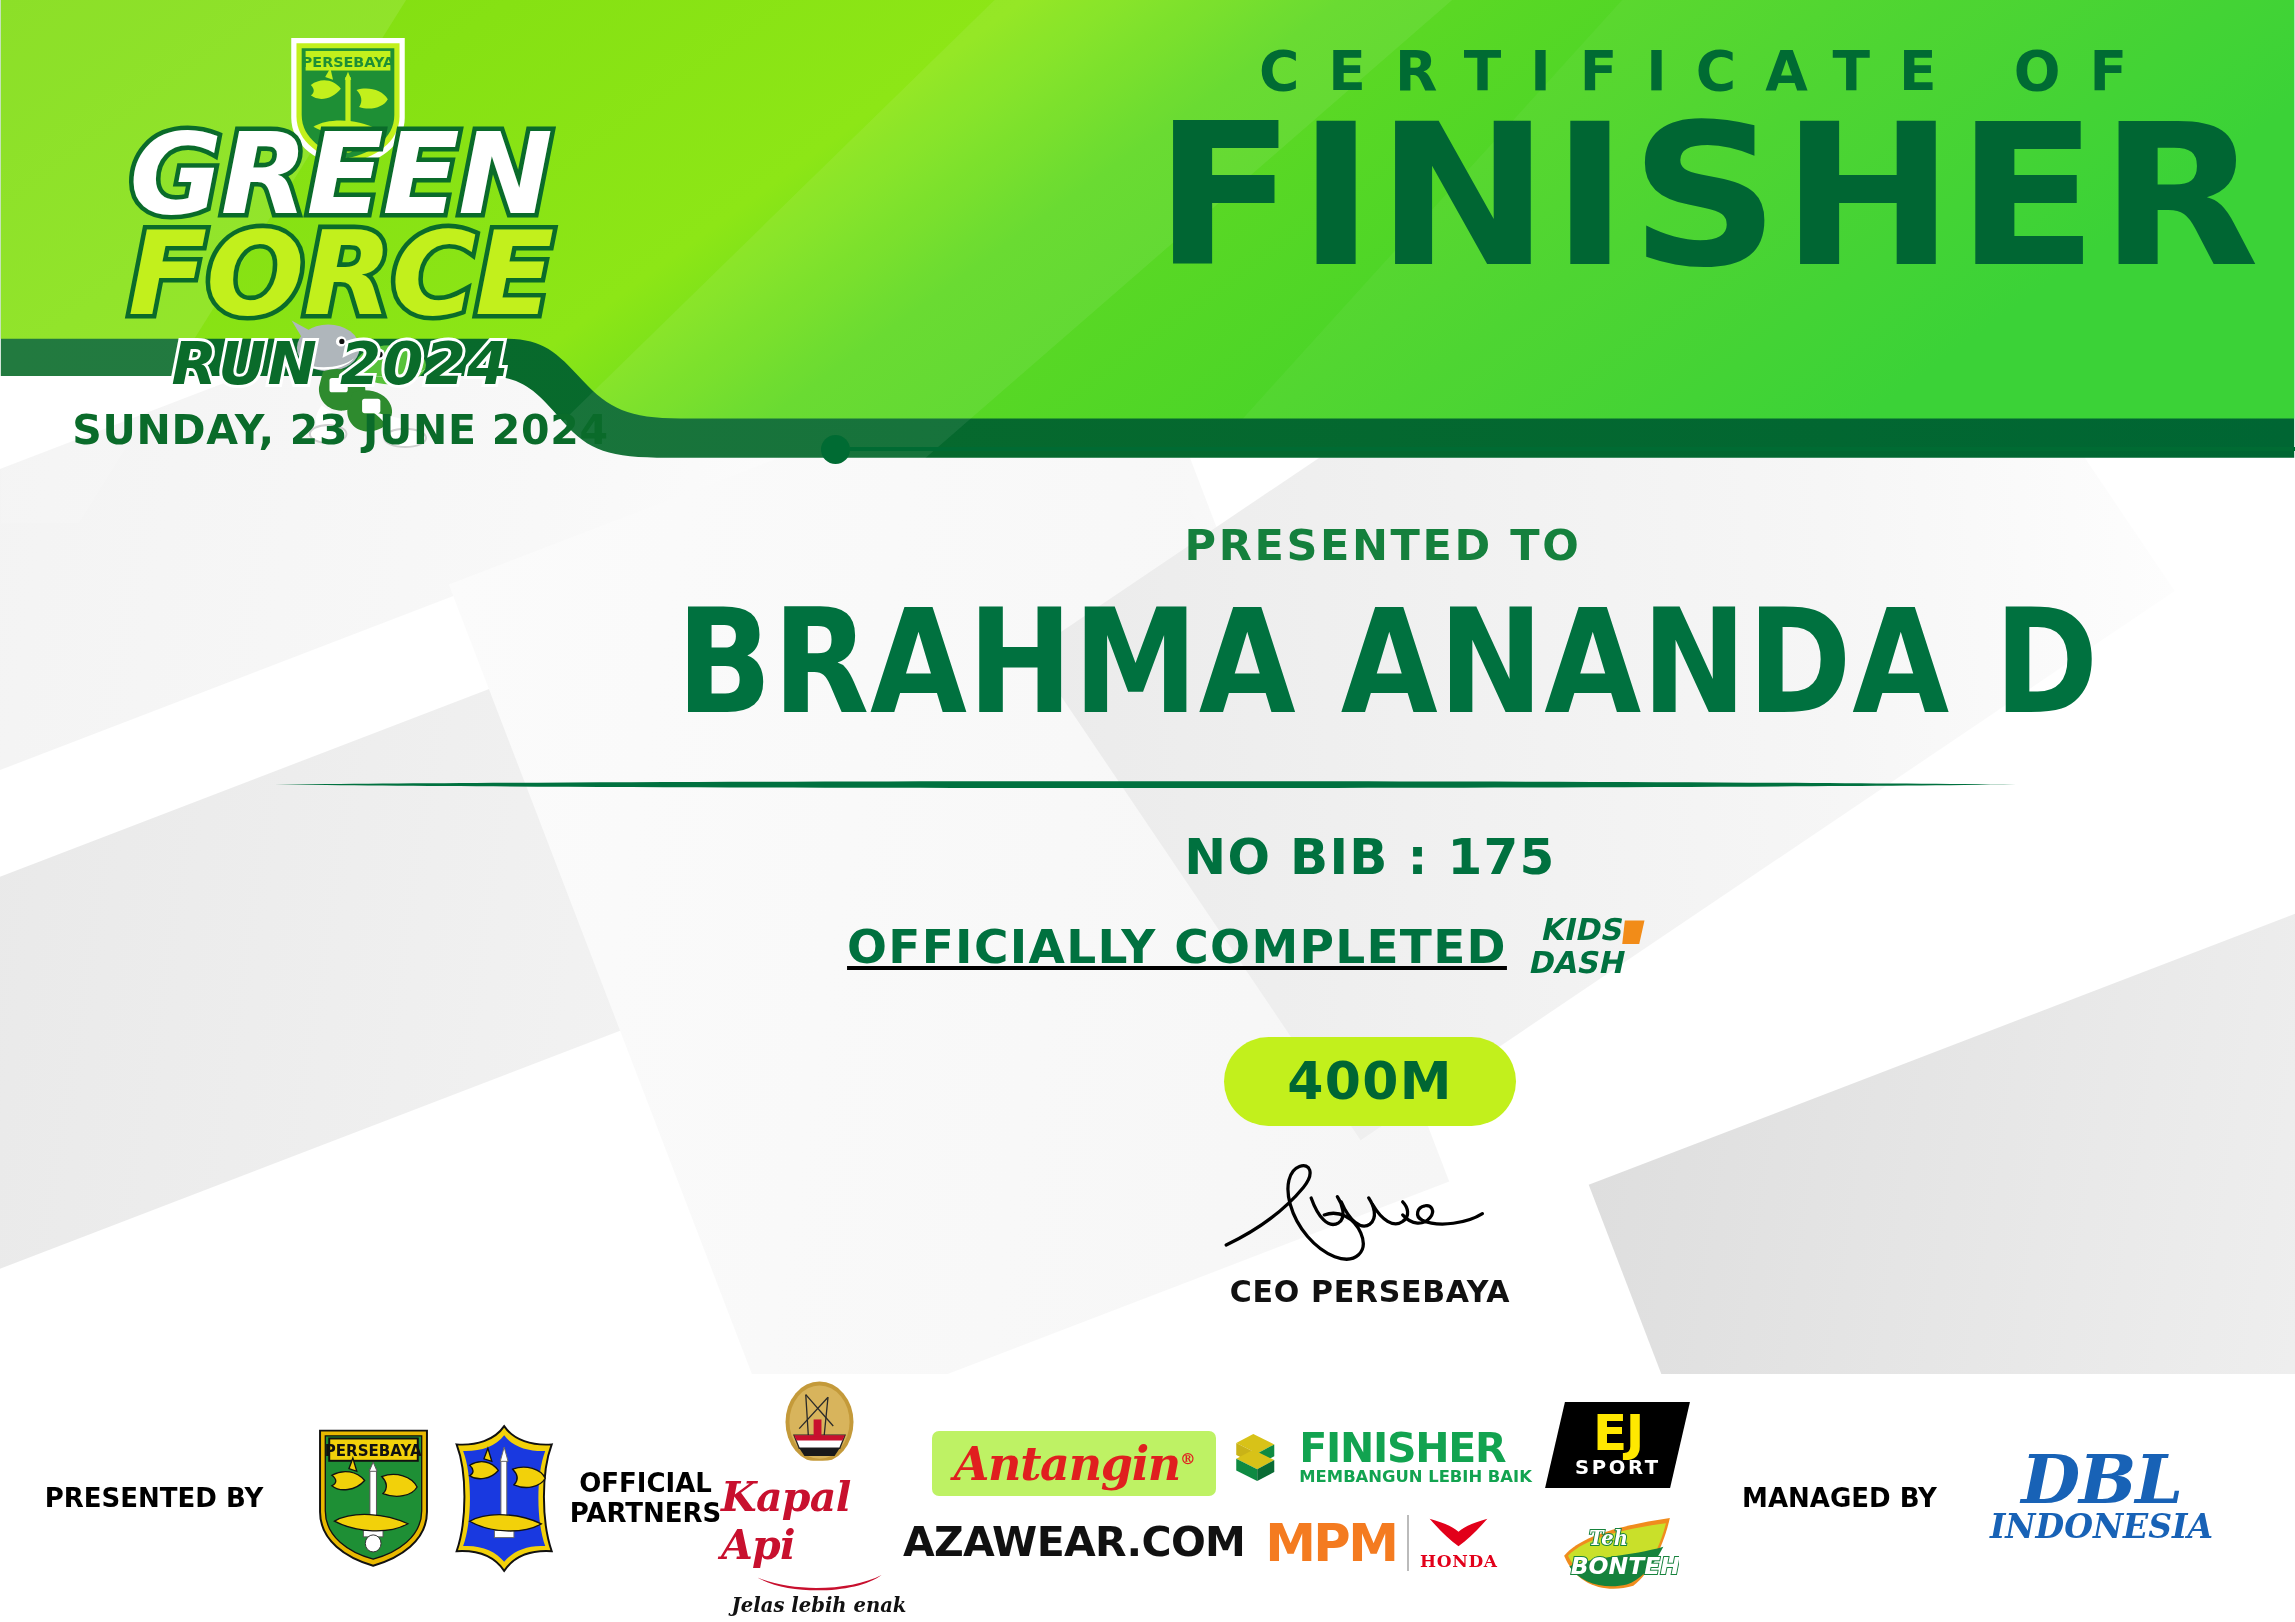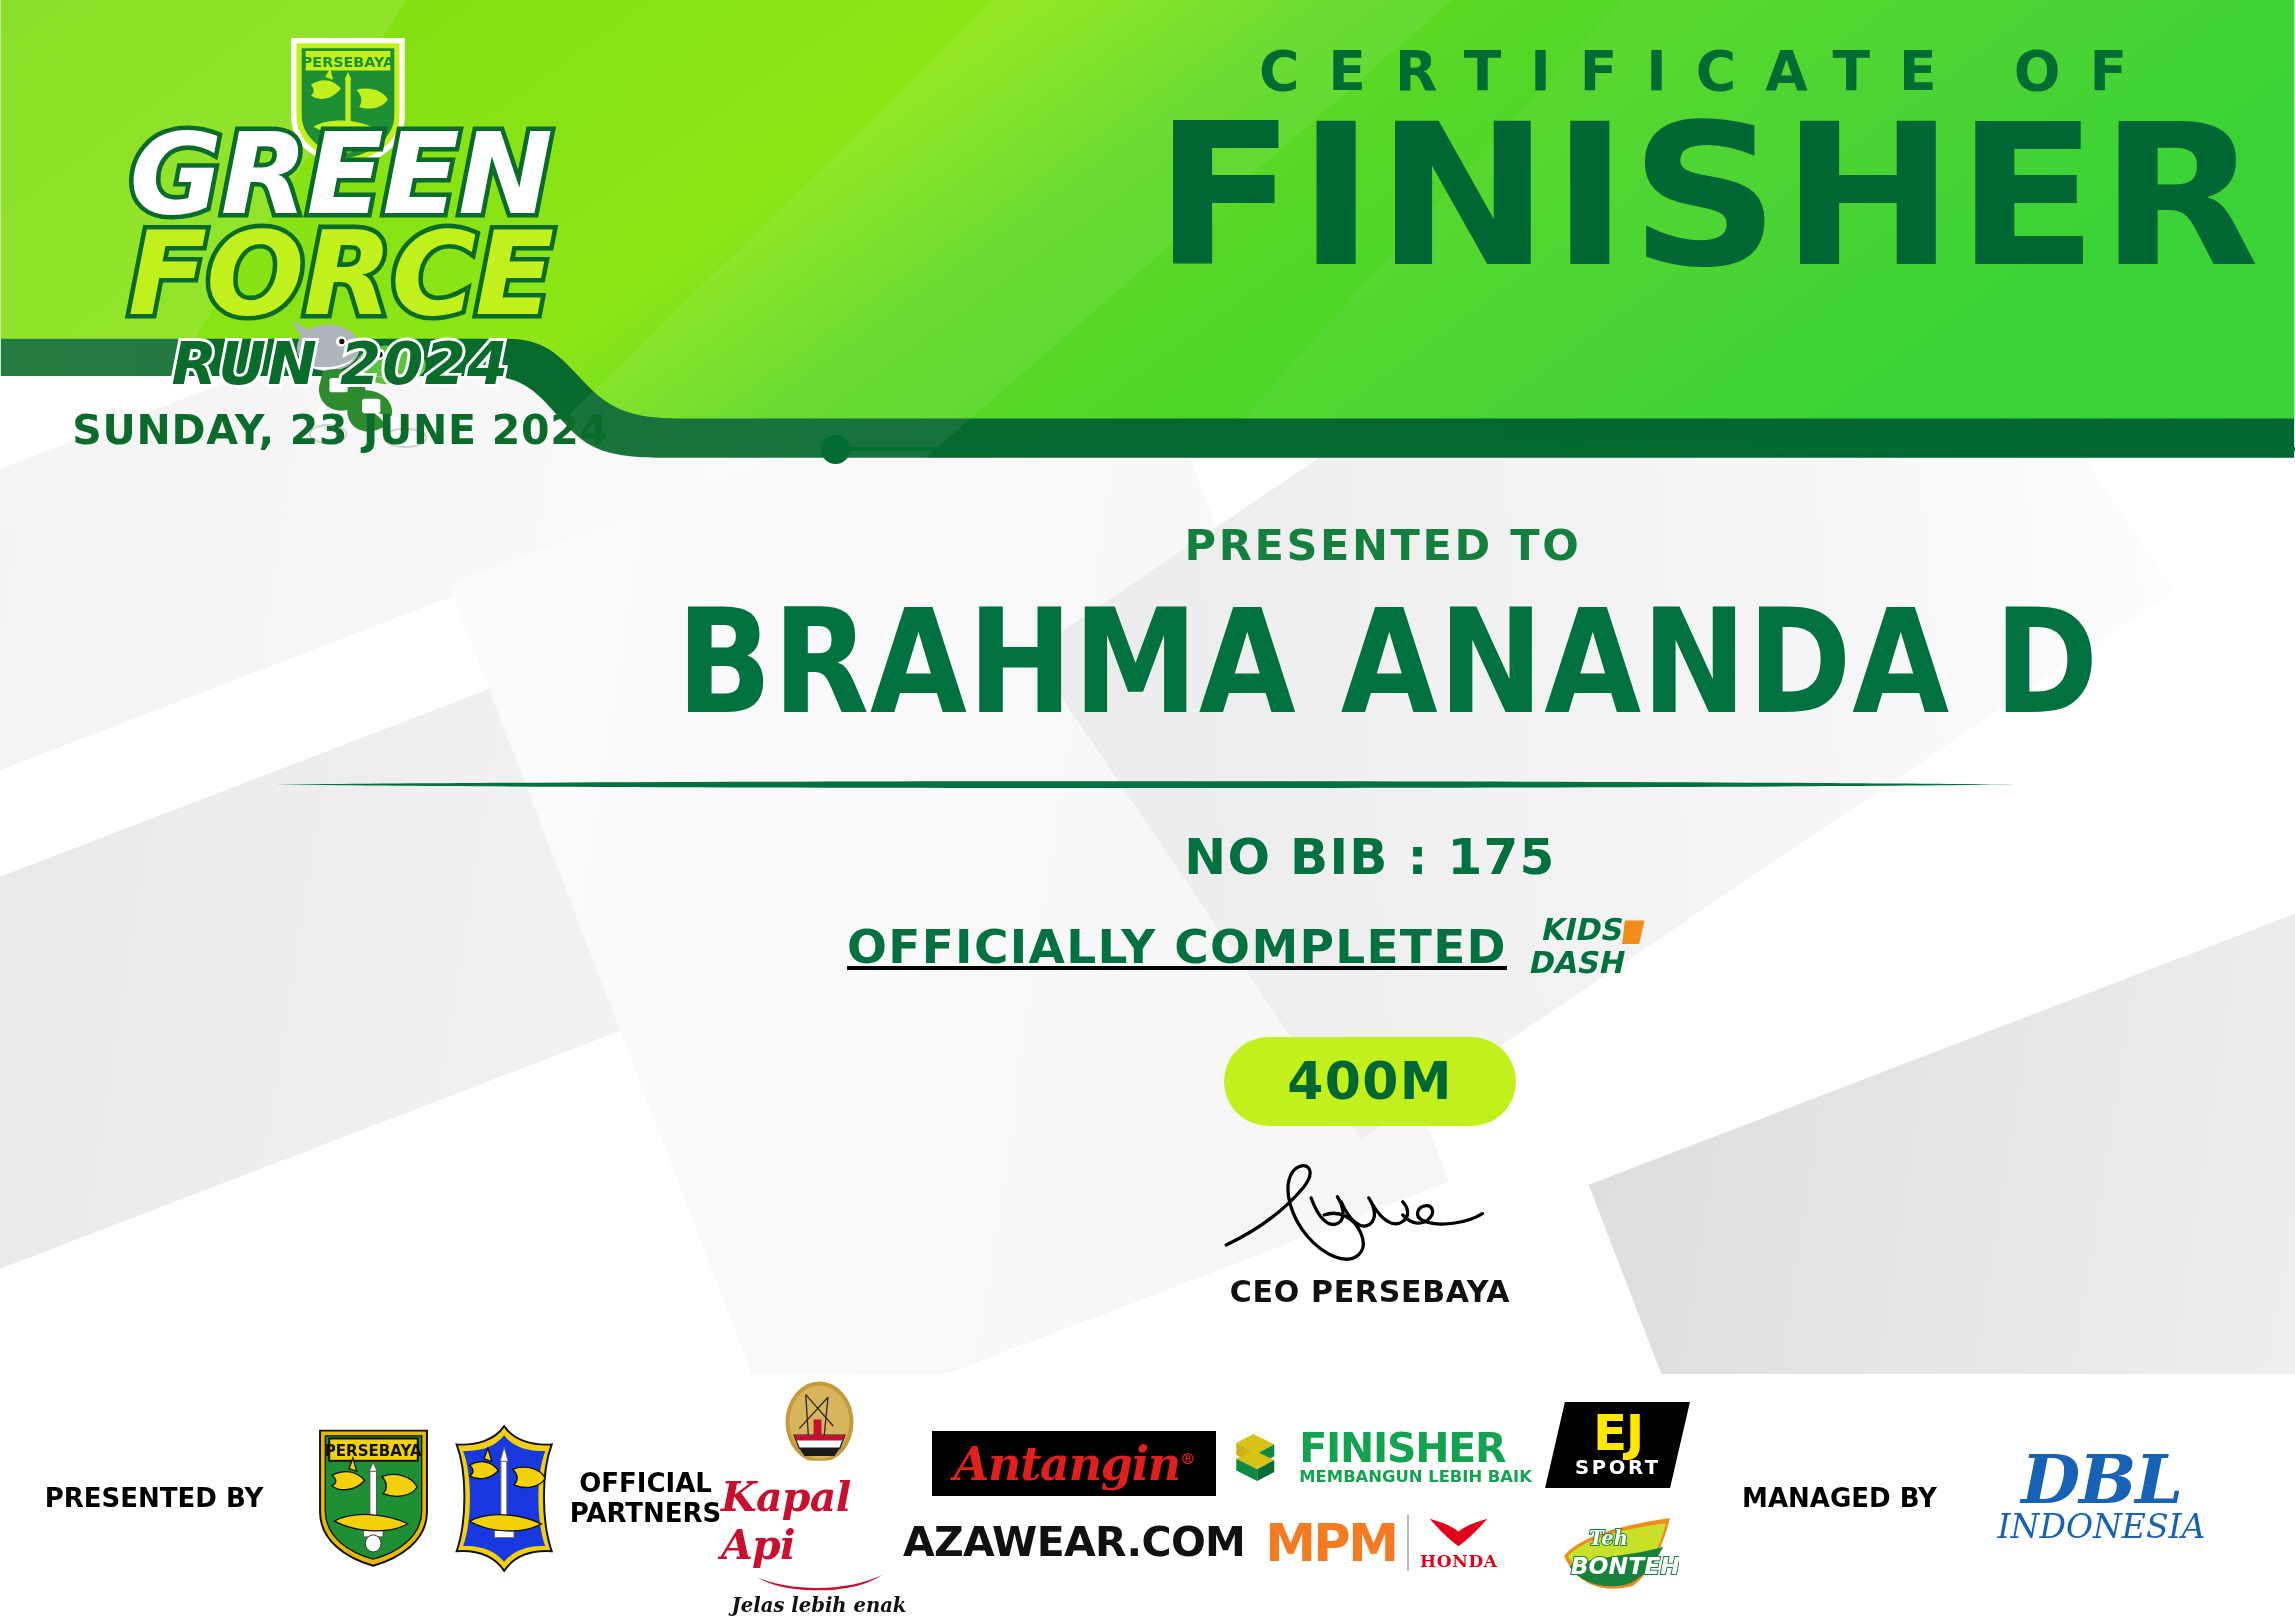--- a/index.html
+++ b/index.html
@@ -108,21 +108,21 @@
   
   .footer{position:absolute;left:0;bottom:0;width:2295px;height:249px;background:#ffffff;
           display:flex;align-items:center;}
   .f-label{font-size:26px;font-weight:bold;color:#000;line-height:1.15;
            font-family:"DejaVu Sans",sans-serif;letter-spacing:0px;text-align:center;}
 
   .logo-cell{display:flex;align-items:center;justify-content:center;}
   .stack{display:flex;flex-direction:column;align-items:center;justify-content:center;gap:11.8px;}
 
   
-  .antangin{background:#000000;padding:9.2px 22px;border-radius:0;display:inline-block;}
+  .antangin{background:#bef264;padding:9.2px 22px;border-radius:7px;display:inline-block;}
   .antangin-t{font-size:46px;font-weight:bold;font-style:italic;color:#E01F1F;
               font-family:"DejaVu Serif",serif;letter-spacing:-1.3px;line-height:1;}
   .antangin-t sup{font-size:15.7px;vertical-align:super;}
   .azawear{font-size:41px;font-weight:bold;color:#111;letter-spacing:-0.7px;
            font-family:"DejaVu Sans",sans-serif;}
 
   
   .citicon-row{display:flex;align-items:center;gap:9.2px;}
   .citicon-t{font-size:41px;font-weight:bold;color:#12A350;letter-spacing:-1.3px;line-height:0.95;
              font-family:"DejaVu Sans",sans-serif;}
@@ -142,21 +142,21 @@
   .ej-inner{transform:skewX(13deg);text-align:center;}
   .ej-t{font-size:50px;font-weight:bold;color:#FFE800;line-height:0.92;letter-spacing:-1.3px;
         font-family:"DejaVu Sans",sans-serif;}
   .ej-s{font-size:19.6px;font-weight:bold;color:#fff;letter-spacing:2.6px;
         font-family:"DejaVu Sans",sans-serif;}
 
   
   .dbl-t{font-size:68px;font-weight:bold;font-style:italic;color:#1862B6;line-height:0.85;
          letter-spacing:-1.3px;font-family:"DejaVu Serif",serif;
          -webkit-text-stroke:3.3px #fff;paint-order:stroke fill;}
-  .dbl-s{font-size:33px;font-weight:normal;font-style:italic;color:#1862B6;letter-spacing:0px;
+  .dbl-s{font-size:33px;font-weight:bold;font-style:italic;color:#1862B6;letter-spacing:0px;
          font-family:"DejaVu Serif",serif;margin-top:-2.6px;}
 
   
   .kapal-t{font-size:41px;font-weight:bold;font-style:italic;color:#C8102E;
            font-family:"DejaVu Serif",serif;letter-spacing:-0.7px;
            -webkit-text-stroke:2.6px #fff;paint-order:stroke fill;}
   .kapal-s{font-size:19.6px;font-weight:bold;font-style:italic;color:#111;
            font-family:"DejaVu Serif",serif;}
 
   

